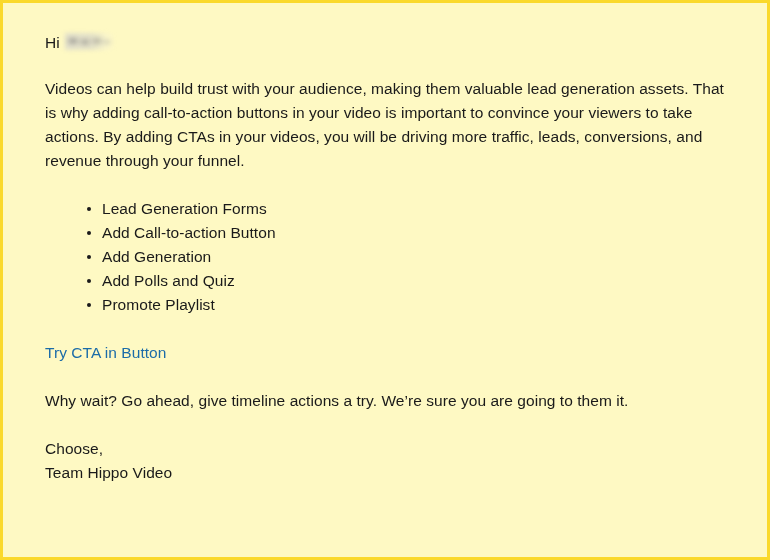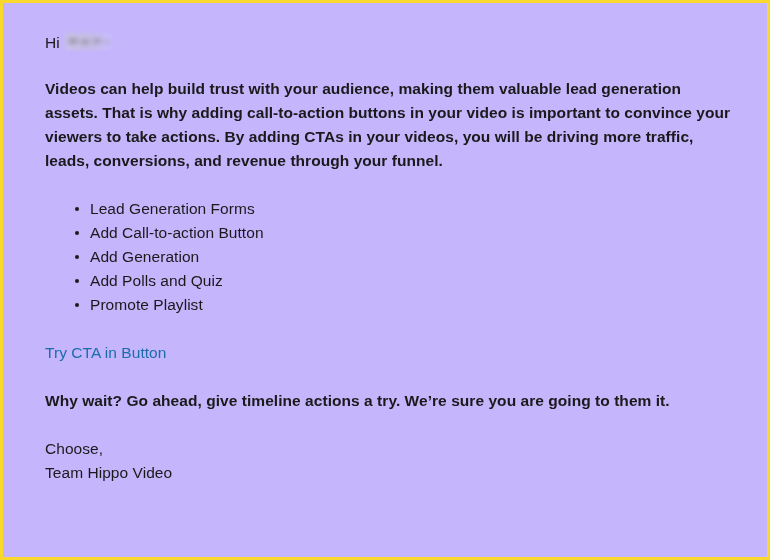--- a/index.html
+++ b/index.html
@@ -10,21 +10,21 @@
   }
   body {
     font-family: "Liberation Sans", "DejaVu Sans", sans-serif;
   }
 
   .email-frame {
     position: relative;
     width: 770px;
     height: 560px;
     box-sizing: border-box;
-    background: #c4b5fd;
+    background: #fef9c3;
     border: 3px solid #fad92c;
     overflow: hidden;
   }
 
   .email-body {
     position: absolute;
     left: 42px;
     top: 28px;
     right: 30px;
     font-size: 15.5px;
@@ -56,34 +56,33 @@
       radial-gradient(ellipse 8px 6px at 20px 9px, rgba(95,95,100,0.50) 0%, rgba(155,155,160,0.16) 65%, rgba(255,255,255,0) 100%),
       radial-gradient(ellipse 9px 6px at 32px 8px, rgba(100,100,105,0.45) 0%, rgba(160,160,165,0.14) 65%, rgba(255,255,255,0) 100%),
       radial-gradient(ellipse 7px 5px at 42px 9px, rgba(120,120,125,0.30) 0%, rgba(190,190,195,0.10) 70%, rgba(255,255,255,0) 100%),
       linear-gradient(to right, rgba(205,205,210,0.55) 0%, rgba(200,200,205,0.45) 55%, rgba(240,240,242,0.15) 85%, rgba(255,255,255,0) 100%);
     filter: blur(2.2px);
   }
 
   
   .para {
     margin: 0;
-    font-weight: bold;
   }
   .para-body {
     max-width: 690px;
     margin-bottom: 24px;
   }
   .para-intro {
     margin-bottom: 0;
   }
 
   
   .action-list {
     list-style: none;
-    margin: 0;
+    margin: 12px;
     padding: 0;
   }
   .action-list li {
     position: relative;
     padding-left: 45px;
     height: 24px;
     line-height: 24px;
   }
   .action-list li .bullet-marker {
     position: absolute;

